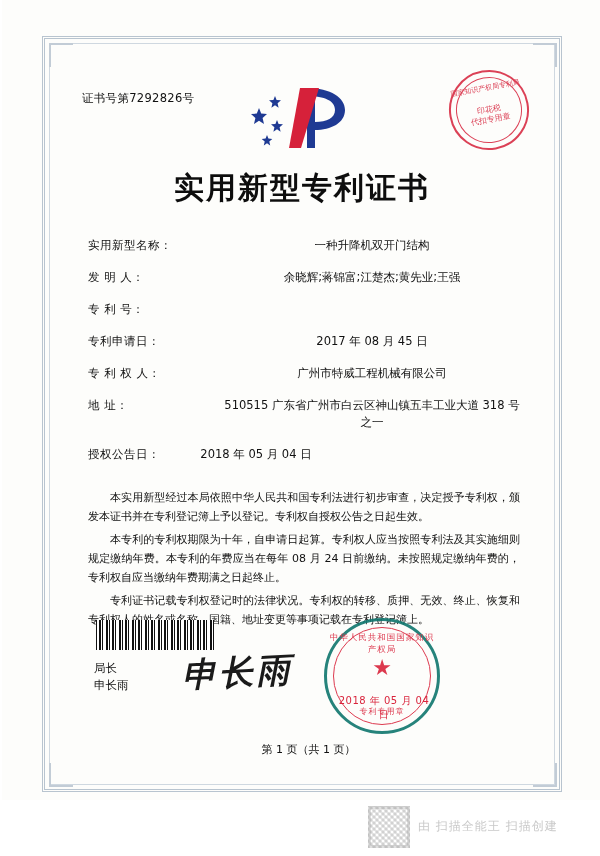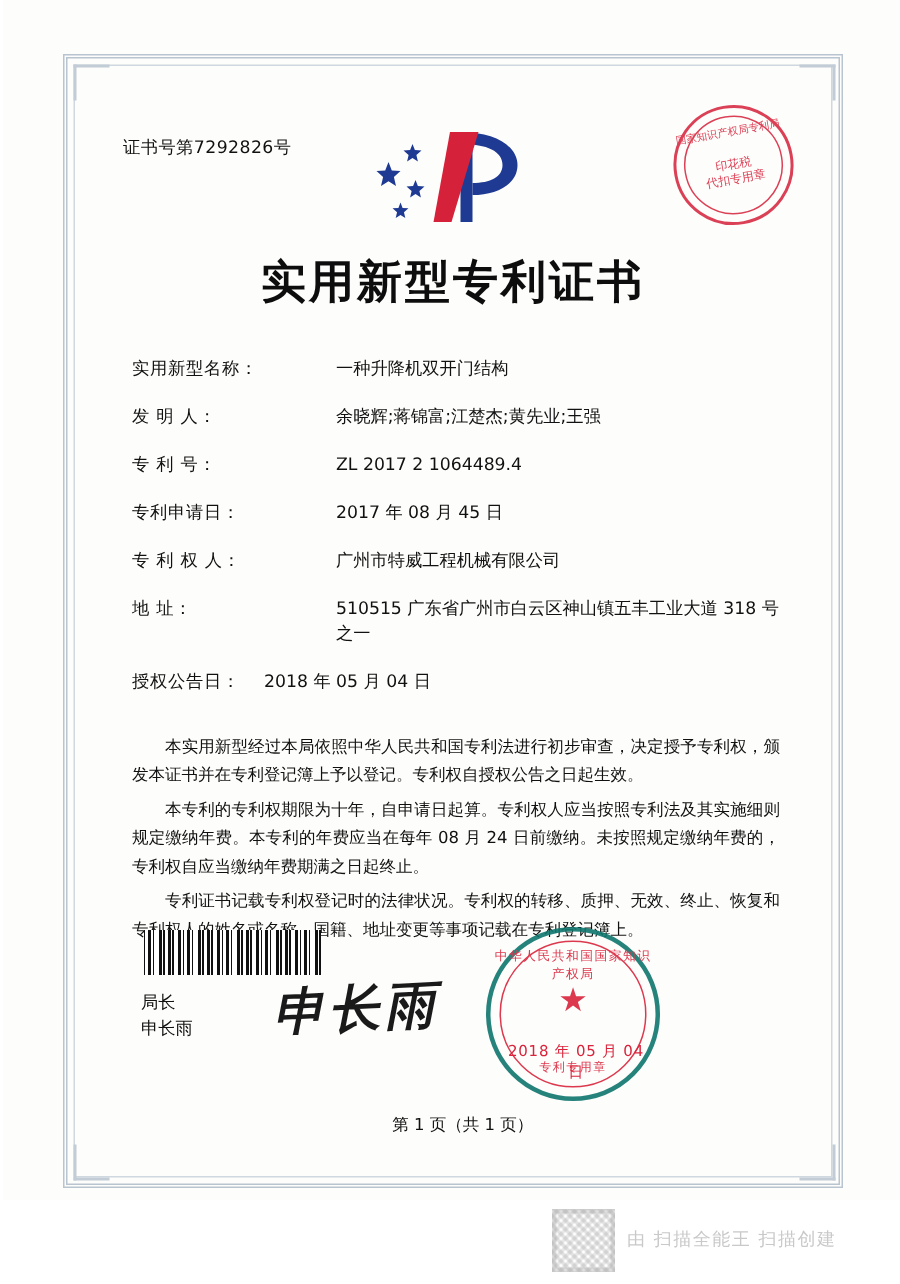--- a/index.html
+++ b/index.html
@@ -119,20 +119,21 @@
     gap: 48px;
   }
   .field-label {
     width: 88px;
     flex: 0 0 88px;
     letter-spacing: 0.5px;
   }
   .field-value {
     flex: 1;
     word-break: break-all;
+    text-align: center;
   }
   .inline-pair {
     display: flex;
     width: 100%;
   }
   .inline-pair .left {
     flex: 0 0 248px;
     display: flex;
   }
   .inline-pair .right {
@@ -323,21 +324,20 @@
       <div class="field-value">一种升降机双开门结构</div>
     </div>
 
     <div class="field-row">
       <div class="field-label">发 明 人：</div>
       <div class="field-value">余晓辉;蒋锦富;江楚杰;黄先业;王强</div>
     </div>
 
     <div class="field-row">
       <div class="field-label">专 利 号：</div>
-      <div class="field-value">ZL 2017 2 1064489.4</div>
     </div>
 
     <div class="field-row">
       <div class="field-label">专利申请日：</div>
       <div class="field-value">2017 年 08 月 45 日</div>
     </div>
 
     <div class="field-row">
       <div class="field-label">专 利 权 人：</div>
       <div class="field-value">广州市特威工程机械有限公司</div>

